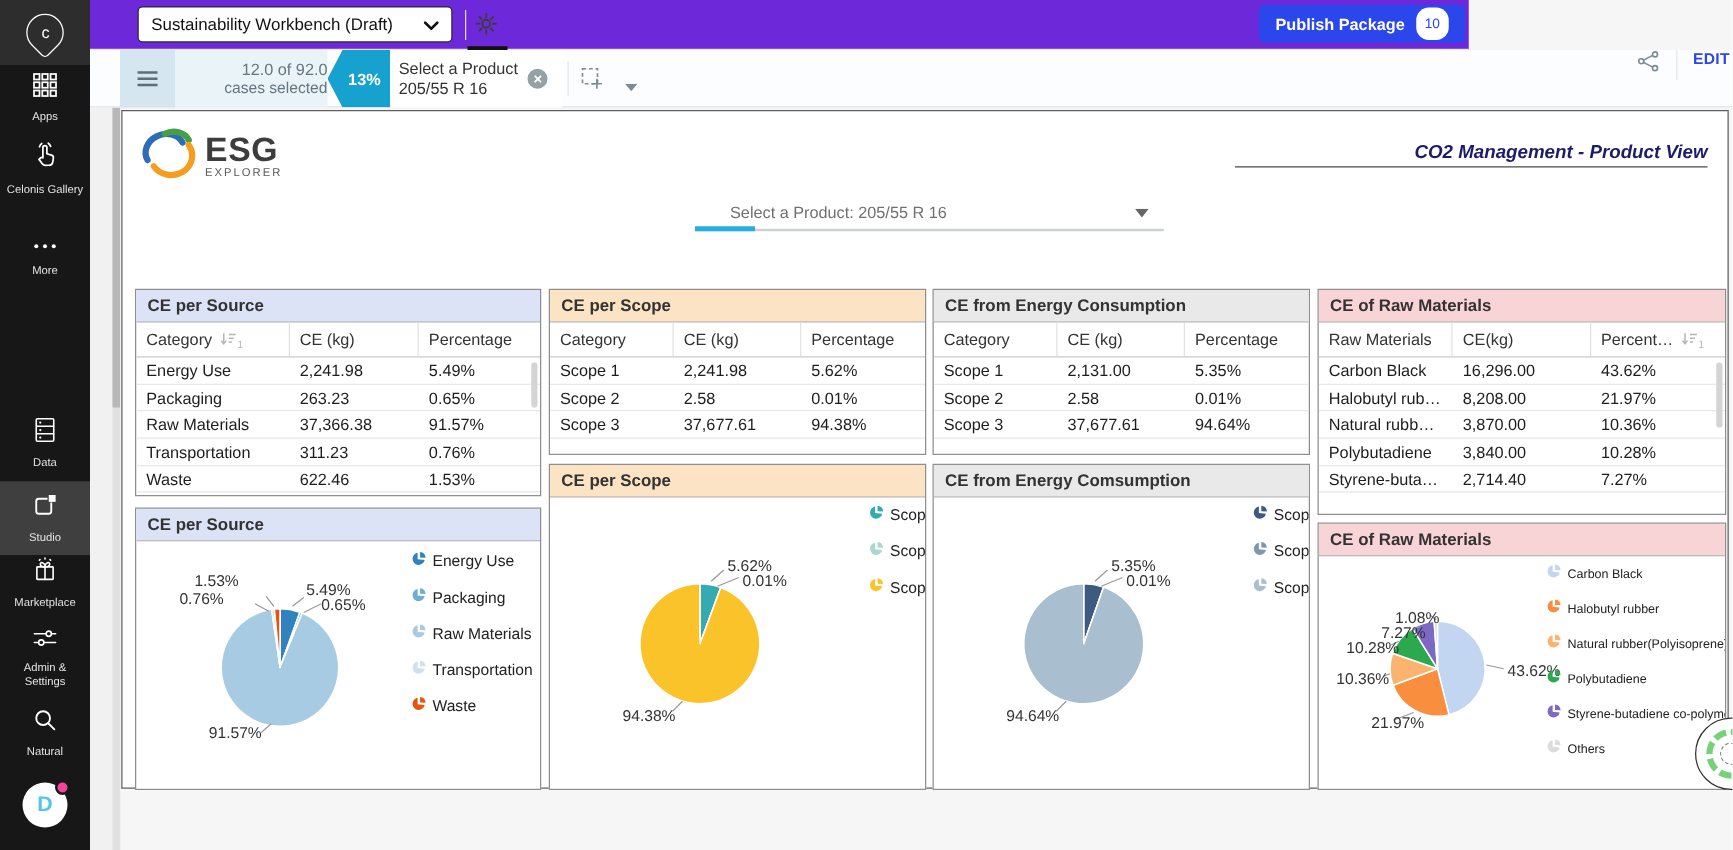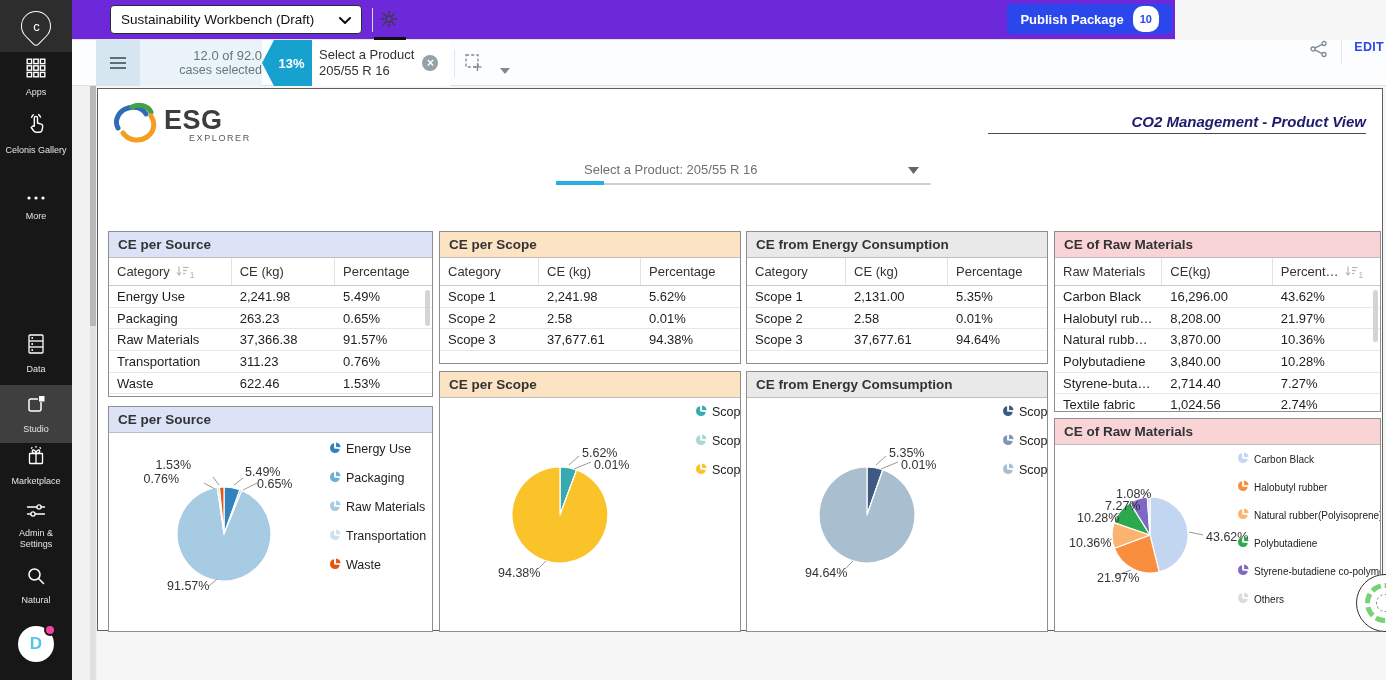--- a/index.html
+++ b/index.html
@@ -18,21 +18,21 @@
   .avatar{width:36px;height:36px;border-radius:50%;background:#fff;display:flex;align-items:center;justify-content:center;font-weight:bold;font-size:17px;color:#52c5e8;position:relative}
   .avatar .dot{position:absolute;right:-2px;top:-2px;width:12px;height:12px;border-radius:50%;background:#f5439b;border:2px solid #171717}
 
   
   .app-header{position:absolute;left:72px;top:0;width:1103px;height:40px;background:#6d28d9;border-bottom:1px solid #e4e4e4;z-index:30}
   .wb-select{position:absolute;left:38px;top:5px;width:252px;height:29px;border:1.5px solid #2b2b2b;border-radius:4px;background:#fff;display:flex;align-items:center;justify-content:space-between;padding:0 10px;font-size:13.5px;color:#111;cursor:pointer}
   .hd-div{position:absolute;left:300px;top:8px;width:1px;height:24px;background:#d8d8d8}
   .gear-btn{position:absolute;left:308px;top:10px;cursor:pointer}
   .gear-underline{position:absolute;left:302px;top:37px;width:32px;height:3px;background:#111}
   .publish{position:absolute;right:3px;top:4px;height:30px;background:#2b46ea;border-radius:4px;color:#fff;font-weight:bold;font-size:13px;display:flex;align-items:center;gap:9px;padding:0 13px;cursor:pointer}
-  .pcount{background:#fff;color:#2b46ea;border-radius:10px;font-size:11px;font-weight:bold;padding:7px 7px}
+  .pcount{background:#fff;color:#2b46ea;border-radius:10px;font-size:11px;font-weight:normal;padding:7px 7px}
 
   
   .filter-bar{position:absolute;left:72px;top:40px;width:1314px;height:46px;background:#fcfdfe;border-bottom:1px solid #dfe3e6;z-index:29}
   .seg-burger{position:absolute;left:24px;top:0;width:44px;height:46px;background:#d5e6f0;display:flex;align-items:center;justify-content:center;cursor:pointer}
   .burger{display:flex;flex-direction:column;gap:3px}
   .burger i{display:block;width:16px;height:2px;background:#5c6e78}
   .seg-cases{position:absolute;left:68px;top:0;width:122px;height:46px;background:#eaf3f8;display:flex;flex-direction:column;align-items:flex-end;justify-content:center;line-height:15px}
   .seg-cases .l1{font-size:13px;color:#66757e}
   .seg-cases .l2{font-size:12.5px;color:#66757e}
   .pct-badge{position:absolute;left:190px;top:0;width:50px;height:46px;background:#16a1ce;color:#fff;font-weight:bold;font-size:13px;display:flex;align-items:center;justify-content:center;padding-left:9px;clip-path:polygon(12px 0,100% 0,100% 100%,12px 100%,0 50%)}
@@ -48,21 +48,21 @@
 
   
   .gutter{position:absolute;left:72px;top:86px;width:25px;height:594px;background:#f1f1f1;z-index:5}
   .vtrack{position:absolute;left:18px;top:0;width:6px;height:594px;background:#e0e0e0}
   .vthumb{position:absolute;left:18px;top:0;width:6px;height:240px;background:#b8b8b8}
 
   
   .sheet{position:absolute;left:97px;top:88px;width:1286px;height:543px;background:#fff;border:1px solid #5f5f5f;z-index:6}
   .esg-logo{position:absolute;left:12px;top:12px;display:flex;align-items:flex-end;gap:6px}
   .esg-text .big{font-size:27px;font-weight:bold;color:#3d3d3d;line-height:26px;letter-spacing:.5px}
-  .esg-text .sub{font-size:9px;color:#5a5a5a;letter-spacing:1.6px;margin-left:25px}
+  .esg-text .sub{font-size:9px;color:#5a5a5a;letter-spacing:1.6px;}
   .view-title{position:absolute;right:16px;top:24px;font-size:15px;font-weight:bold;font-style:italic;color:#1e1b6b;white-space:nowrap}
   .title-rule{position:absolute;left:890px;right:16px;top:44px;border-top:1px solid #4a4a4a}
   .prod-select{position:absolute;left:458px;top:66px;width:375px;height:30px;background:#fff;border-bottom:2px solid #ccd1d5;display:flex;align-items:center;padding:0 12px 0 28px;font-size:13px;color:#707070;cursor:pointer}
   .prod-select .cv{flex:1;white-space:nowrap}
   .psel-accent{position:absolute;left:0;bottom:-2px;width:48px;height:4px;background:#27aee3}
 
   
   .panel{position:absolute;background:#fff;border:1px solid #8f8f8f;overflow:hidden}
   .panel-title{height:26px;line-height:25px;padding-left:9px;font-size:13.5px;font-weight:bold;color:#333;border-bottom:1px solid #bdbdbd;white-space:nowrap;overflow:hidden}
   .pt-src{background:#dce3f6}.pt-scope{background:#fce3c4}.pt-energy{background:#e9e9e9}.pt-raw{background:#f9d4d7}
@@ -438,25 +438,20 @@
         </div>
         <div class="trow">
           <div class="td" style="width:33%">Polybutadiene</div>
           <div class="td num" style="width:34%">3,840.00</div>
           <div class="td num" style="width:33%">10.28%</div>
         </div>
         <div class="trow">
           <div class="td" style="width:33%">Styrene-buta…</div>
           <div class="td num" style="width:34%">2,714.40</div>
           <div class="td num" style="width:33%">7.27%</div>
-        </div>
-        <div class="trow">
-          <div class="td" style="width:33%">Textile fabric</div>
-          <div class="td num" style="width:34%">1,024.56</div>
-          <div class="td num" style="width:33%">2.74%</div>
         </div>
       </div>
     <div class="mini-scroll" style="top:58px;height:52px"></div>
   </div>
 
   <div class="panel" style="left:10px;top:317px;width:325px;height:226px">
     <div class="panel-title pt-src">CE per Source</div>
     <svg class="pie-svg" width="323" height="198">
         <path d="M115 101 L115.0 54.0 A47 47 0 0 1 130.9 56.8 Z" fill="#3282bd" stroke="#fff" stroke-width="1.2" stroke-linejoin="round"></path>
         <path d="M115 101 L130.9 56.8 A47 47 0 0 1 132.7 57.5 Z" fill="#6baed6" stroke="#fff" stroke-width="1.2" stroke-linejoin="round"></path>

